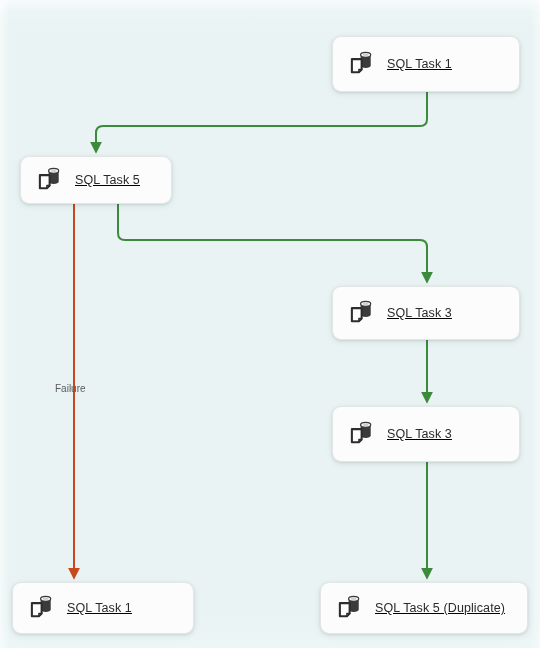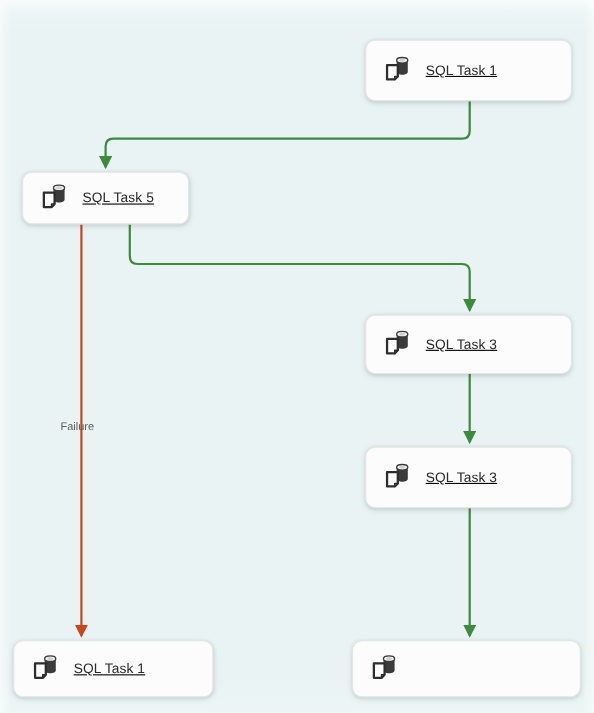--- a/index.html
+++ b/index.html
@@ -174,19 +174,20 @@
           <g>
             <path d="M14.5 6.2 c0-1.5 2.4-2.7 5.4-2.7 s5.4 1.2 5.4 2.7 v11.4 c0 1.5 -2.4 2.7 -5.4 2.7 s-5.4 -1.2 -5.4 -2.7 z" fill="#3b3b3b"></path>
             <ellipse cx="19.9" cy="6.2" rx="5.4" ry="2.7" fill="#f2f2f2" stroke="#3b3b3b" stroke-width="1.3"></ellipse>
             <ellipse cx="19.9" cy="6.2" rx="2.9" ry="1.3" fill="#cfcfcf"></ellipse>
           </g>
           <g>
             <path d="M5.2 10.8 h10.4 v11.0 l-3.0 3.0 h-7.4 z" fill="#fdfdfd" stroke="#2d2d2d" stroke-width="2.2" stroke-linejoin="round"></path>
             <path d="M12.6 24.8 v-3.0 h3.0 z" fill="#d8d8d8" stroke="#2d2d2d" stroke-width="1.4" stroke-linejoin="round"></path>
           </g>
         </svg>
+        <span class="node-label">SQL Task 5 (Duplicate)</span>
       </div>
     </div>
   <div id="edge-labels-host">
       <div class="edge-label" style="left: 55px; top: 383px;">Failure</div>
     </div>
 
 </div>
 
 </body></html>

